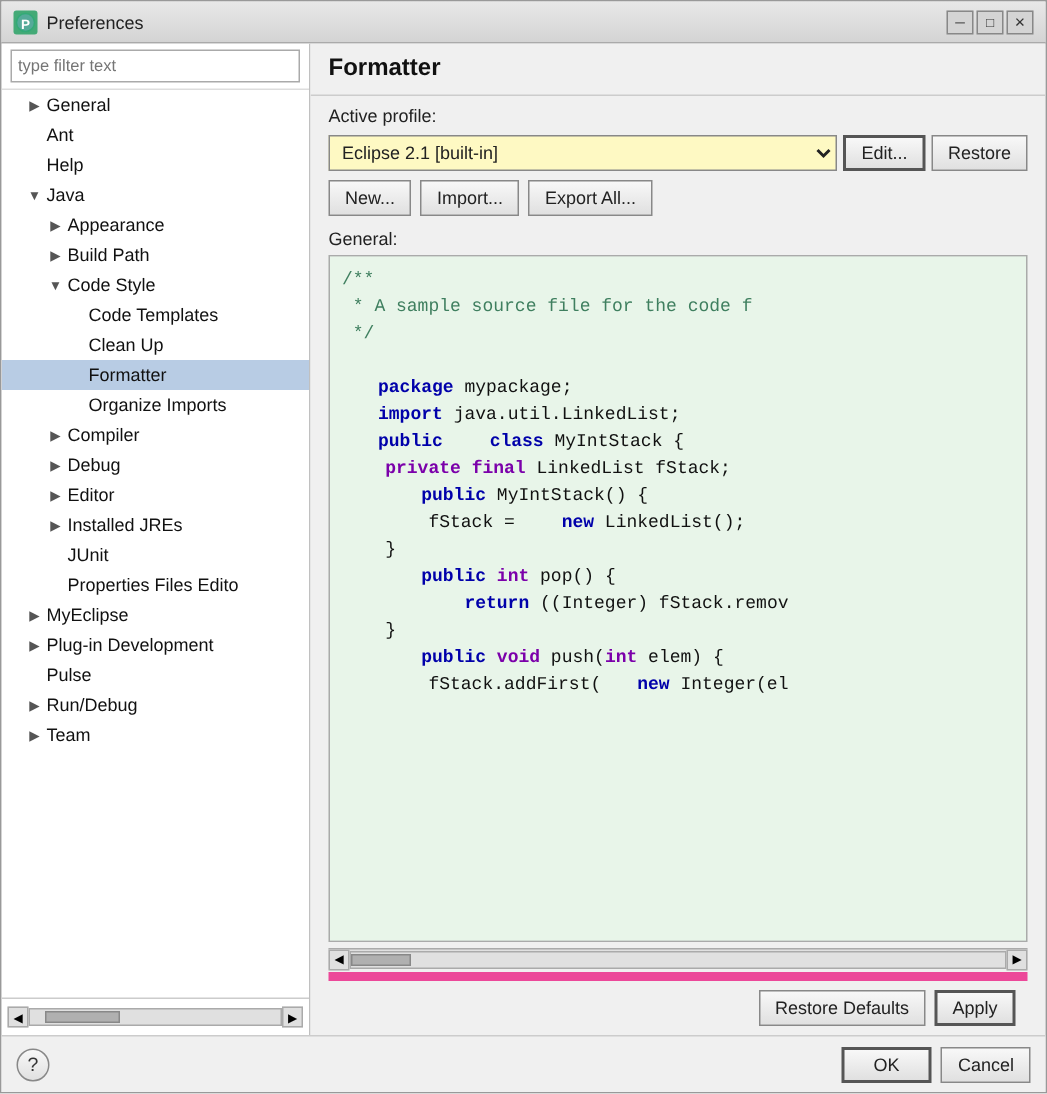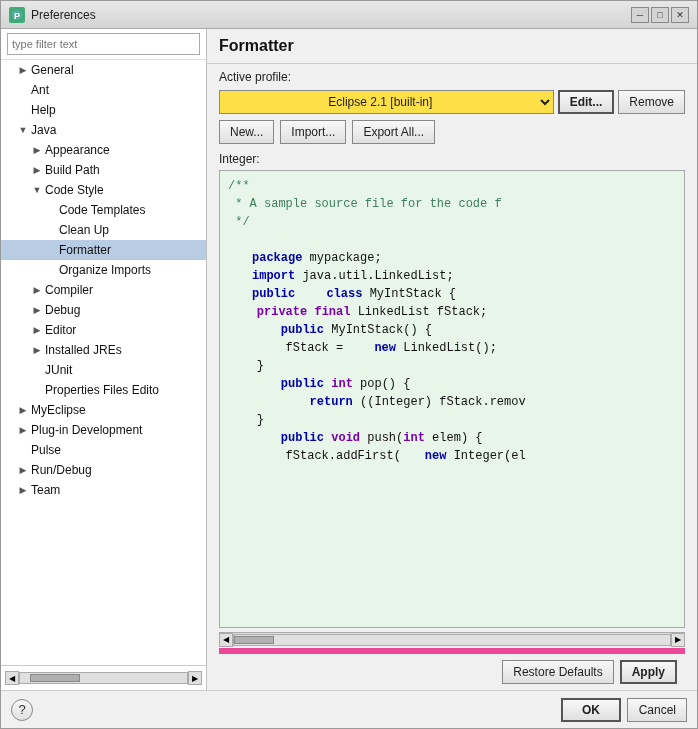--- a/index.html
+++ b/index.html
@@ -179,41 +179,40 @@
       display: flex;
       align-items: center;
       gap: 4px;
       margin-top: 6px;
     }
 
     .profile-dropdown {
       flex: 1;
       height: 24px;
       border: 1px solid #888;
-      background: #fde047;
+      background: #fef9c3;
       font-size: 12px;
       padding: 0 4px;
       color: #222;
-      text-align: center;
     }
 
     .btn {
       height: 24px;
       border: 1px solid #888;
       background: linear-gradient(to bottom, #f8f8f8, #e0e0e0);
       font-size: 12px;
       padding: 0 10px;
       cursor: pointer;
       color: #222;
       white-space: nowrap;
     }
 
     .btn-primary {
       border: 2px solid #555;
-      font-weight: bold;
+      font-weight: normal;
     }
 
     .action-buttons {
       display: flex;
       gap: 6px;
       margin-top: 6px;
     }
 
     .preview-label {
       font-size: 12px;
@@ -484,28 +483,28 @@
       </div>
       <div class="panel-inner">
         <div style="margin-top:6px;">
           <span class="active-profile-label">Active profile:</span>
         </div>
         <div class="profile-controls">
           <select class="profile-dropdown">
             <option>Eclipse 2.1 [built-in]</option>
           </select>
           <button class="btn btn-primary">Edit...</button>
-          <button class="btn">Remove</button>
+          <button class="btn">Restore</button>
         </div>
         <div class="action-buttons">
           <button class="btn">New...</button>
           <button class="btn">Import...</button>
           <button class="btn">Export All...</button>
         </div>
-        <div class="preview-label">Integer:</div>
+        <div class="preview-label">General:</div>
         <div class="preview-container">
           <div class="code-area">
             <div class="code-line comment">/**</div>
             <div class="code-line comment"> * A sample source file for the code f</div>
             <div class="code-line comment"> */</div>
             <div class="code-line">&nbsp;</div>
             <div class="code-line"><span class="kw-blue">package</span> mypackage;</div>
             <div class="code-line"><span class="kw-blue">import</span> java.util.LinkedList;</div>
             <div class="code-line"><span class="kw-blue">public</span> <span class="kw-blue">class</span> MyIntStack {</div>
             <div class="code-line">    <span class="kw-purple">private</span> <span class="kw-purple">final</span> LinkedList fStack;</div>

